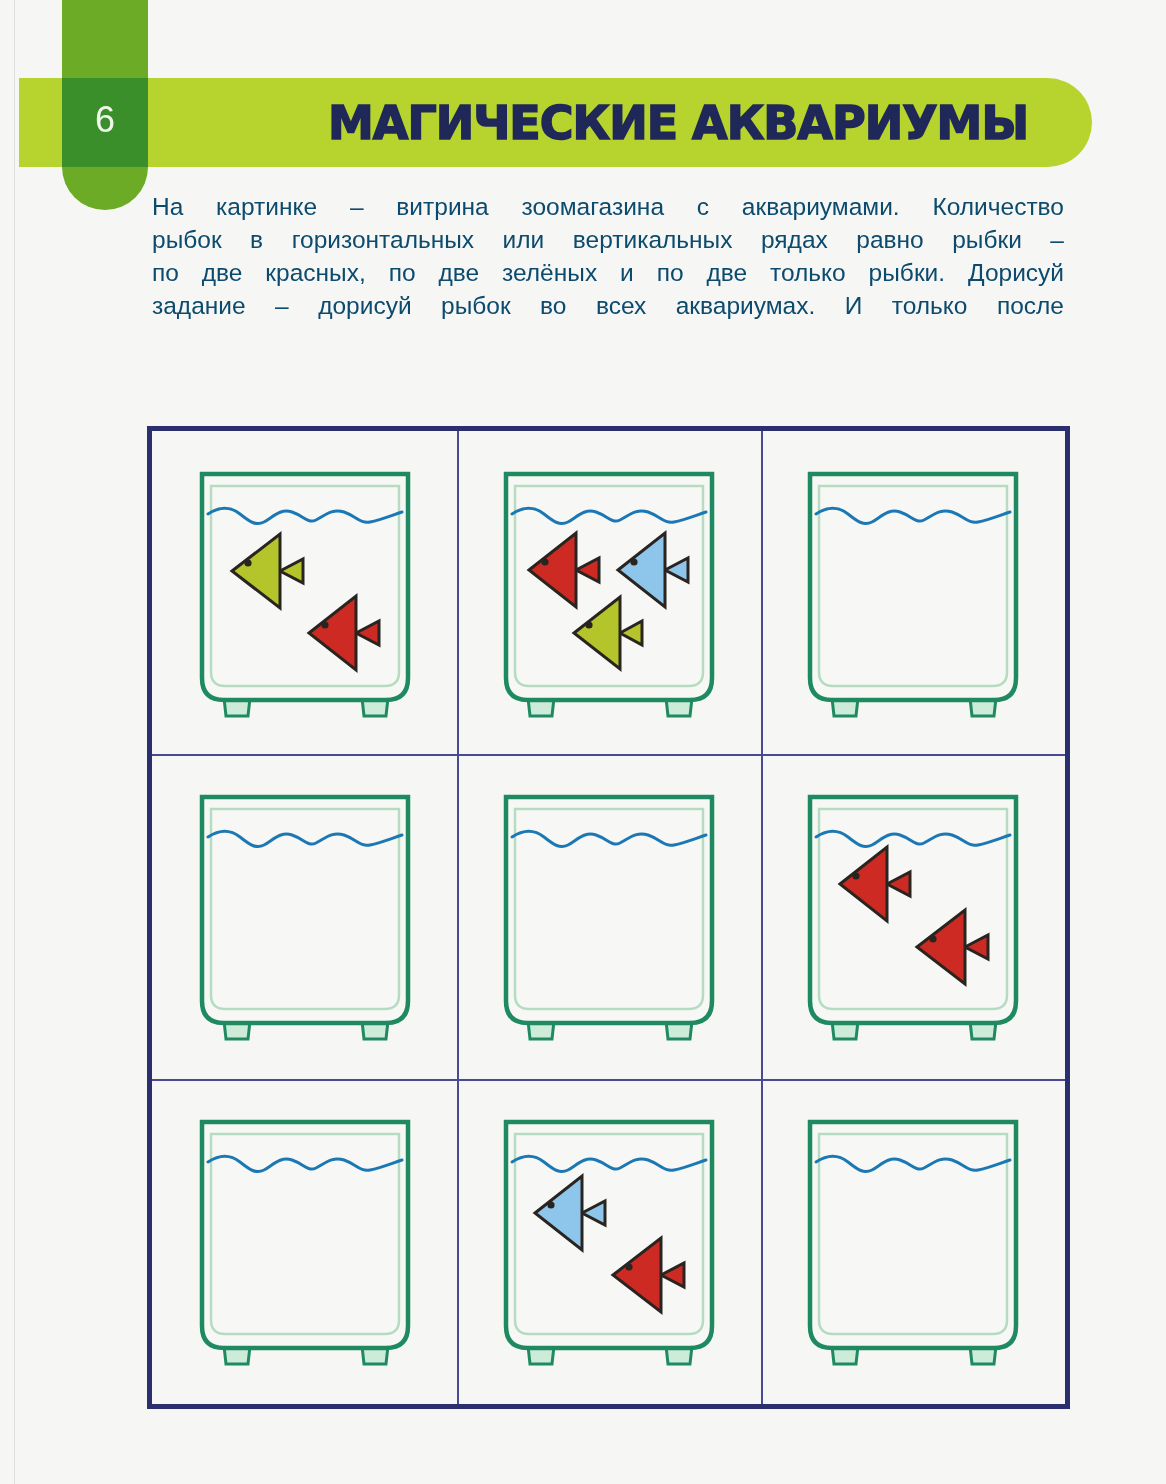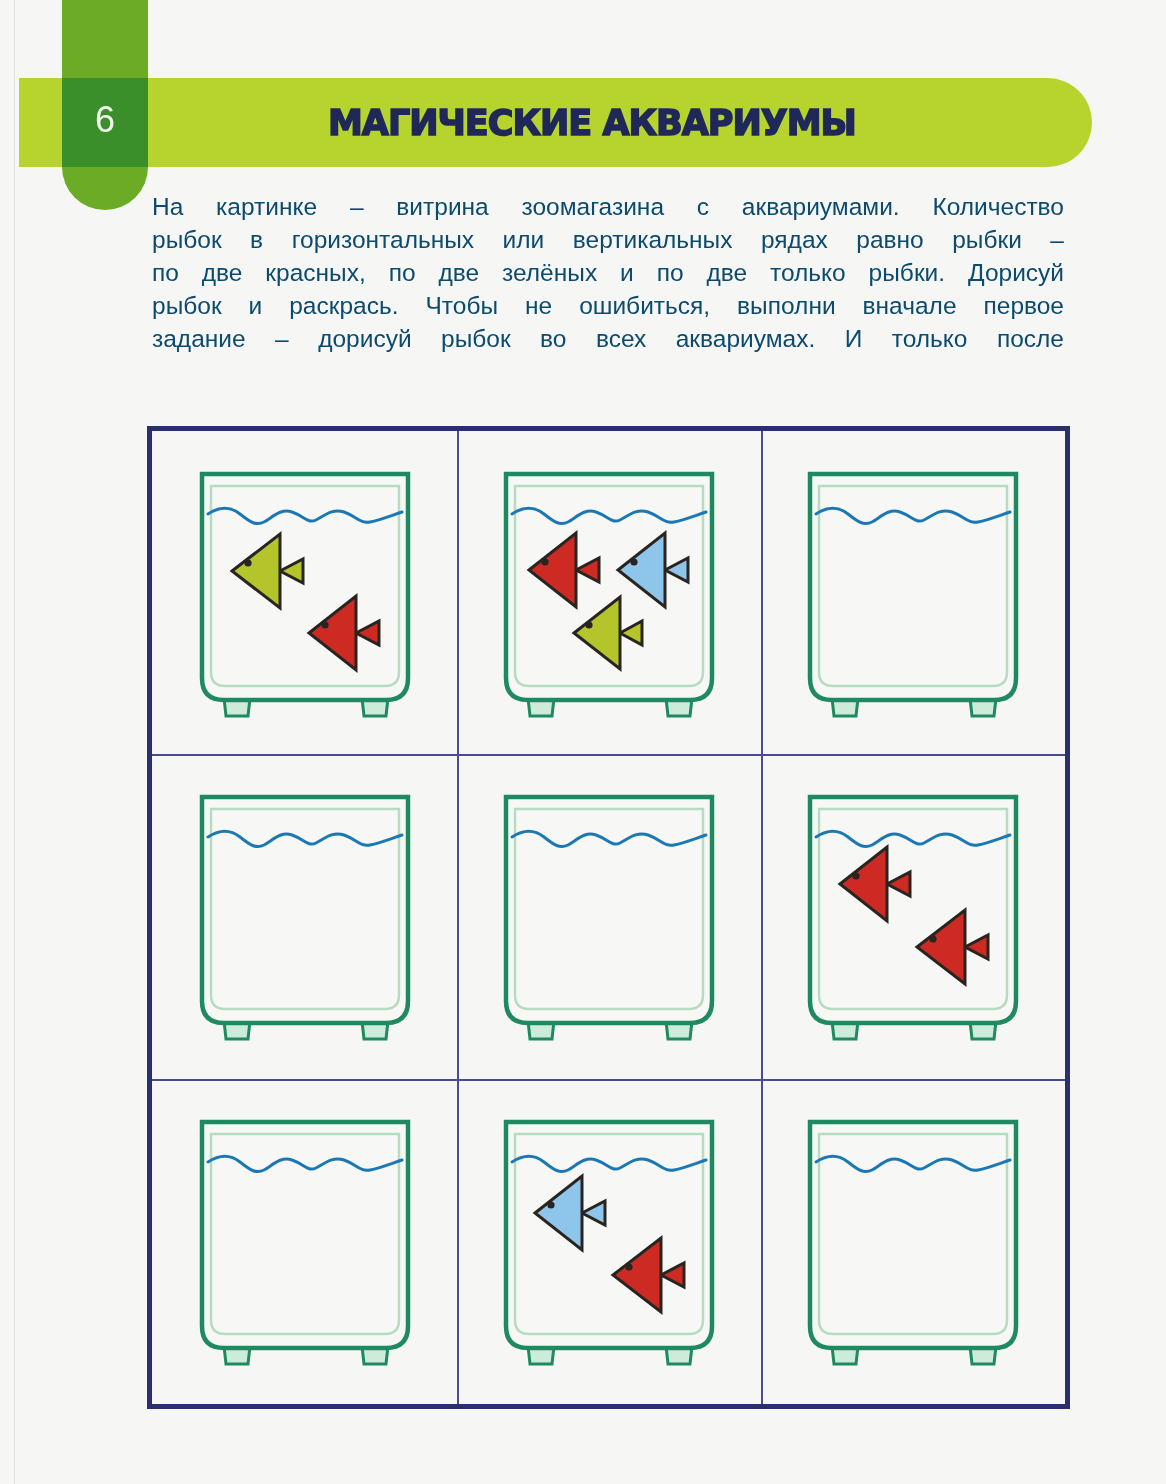--- a/index.html
+++ b/index.html
@@ -27,21 +27,21 @@
     background: #3a8f2a;
   }
   .page-number {
     position: absolute; left: 62px; top: 96px; width: 86px; text-align: center;
     font-family: "Liberation Sans", sans-serif;
     font-size: 36px; color: #f2f5ec; line-height: 48px;
   }
   .title {
     position: absolute; left: 328px; top: 99px; width: 560px; height: 48px;
     font-family: "DejaVu Sans", sans-serif;
-    font-weight: 900; font-size: 35px; line-height: 48px;
+    font-weight: 900; font-size: 46px; line-height: 48px;
     color: #1f2858; letter-spacing: -1px;
     -webkit-text-stroke: 1.6px #1f2858;
     white-space: nowrap;
   }
   .instructions {
     position: absolute; left: 152px; top: 190px; width: 912px;
     font-family: "Liberation Sans", sans-serif;
     font-size: 24.5px; line-height: 33px; color: #0c4a6e;
   }
   .instructions .line { display: block; white-space: nowrap; text-align: justify; text-align-last: justify; }
@@ -69,21 +69,20 @@
 <div class="band"></div>
 <div class="tab"></div>
 <div class="tab-overlap"></div>
 <div class="page-number">6</div>
 <div class="title">МАГИЧЕСКИЕ АКВАРИУМЫ</div>
 
 <div class="instructions">
   <span class="line">На картинке – витрина зоомагазина с аквариумами. Количество</span>
   <span class="line">рыбок в горизонтальных или вертикальных рядах равно рыбки –</span>
   <span class="line">по две красных, по две зелёных и по две только рыбки. Дорисуй</span>
-  <span class="line">рыбок и раскрась. Чтобы не ошибиться, выполни вначале первое</span>
   <span class="line">задание – дорисуй рыбок во всех аквариумах. И только после</span>
 </div>
 
 <div class="grid" id="grid">
   <div class="vline" style="left:305px"></div>
   <div class="vline" style="left:609px"></div>
   <div class="hline" style="top:323px"></div>
   <div class="hline" style="top:648px"></div>
 <div class="cell" style="left: 0px; top: 0px;">
       <svg width="214" height="252" viewBox="-2 -2 214 252" style="left: 46px; top: 39px;">

